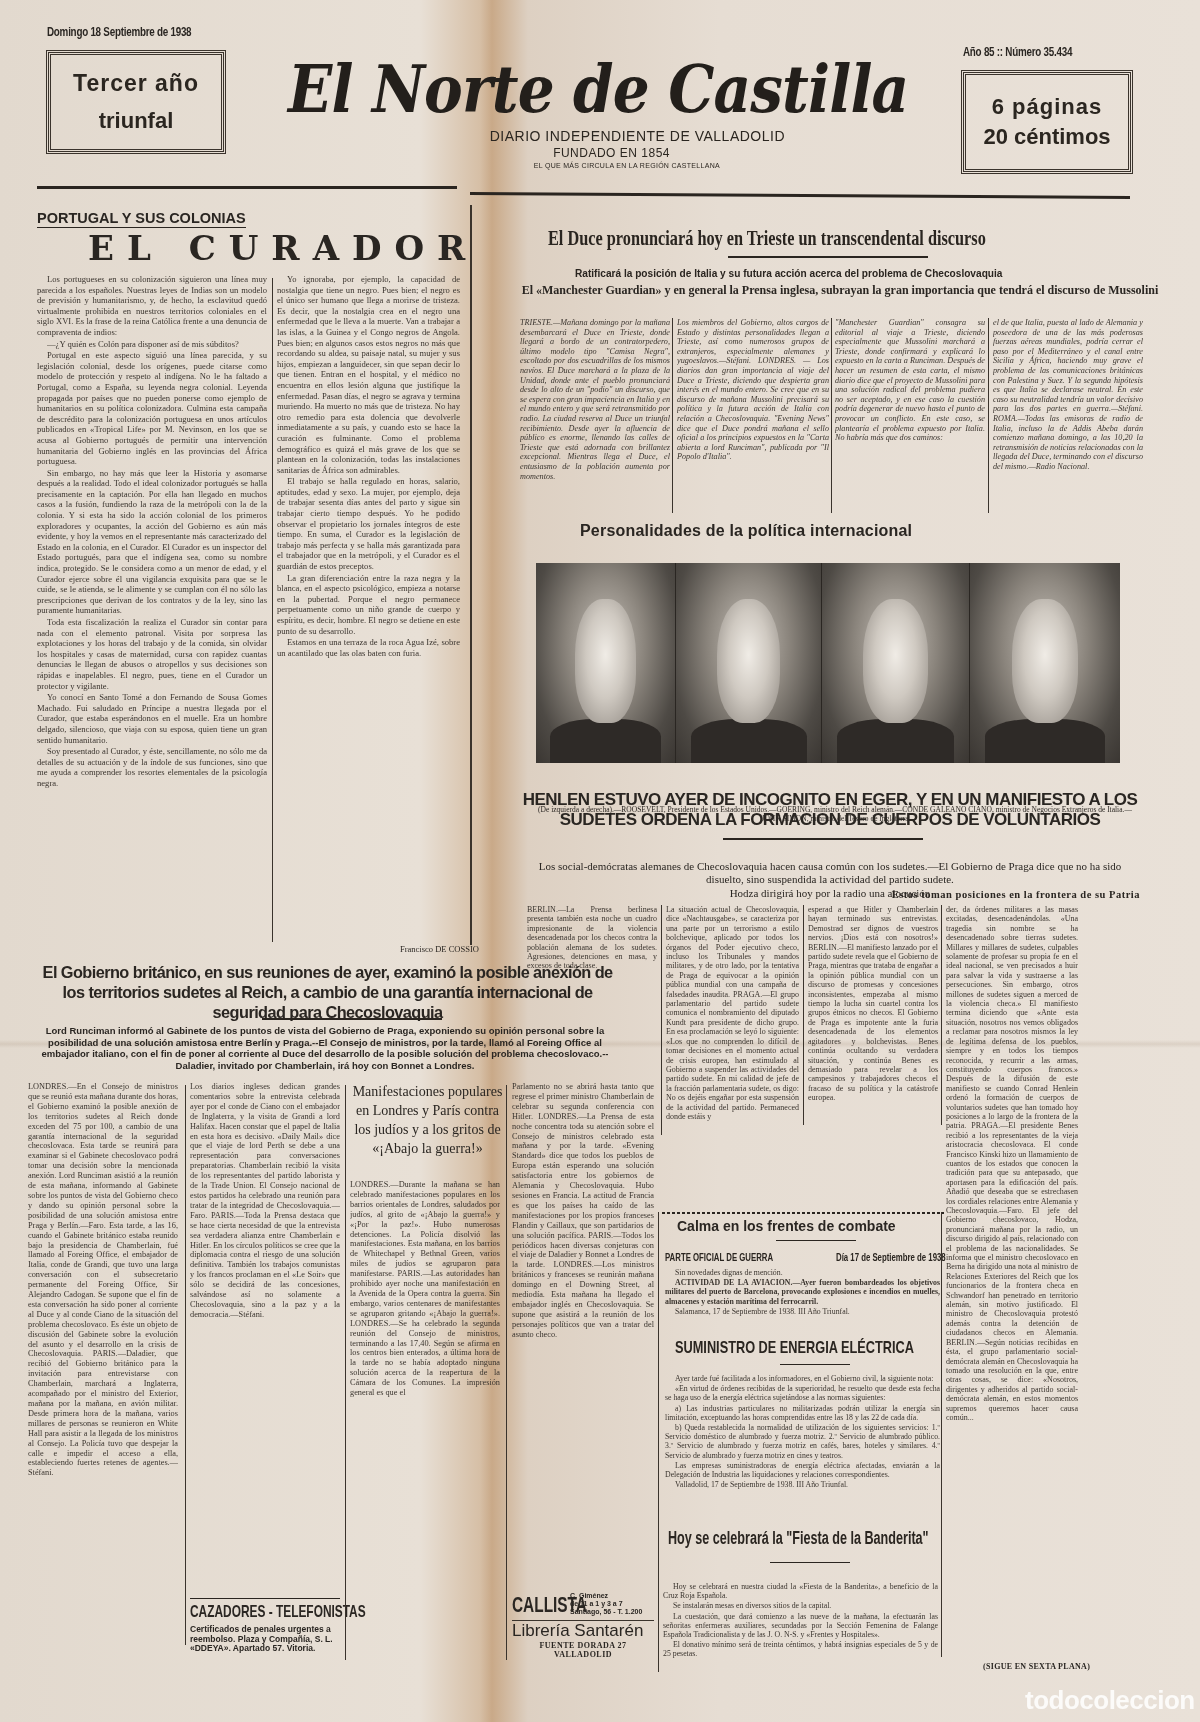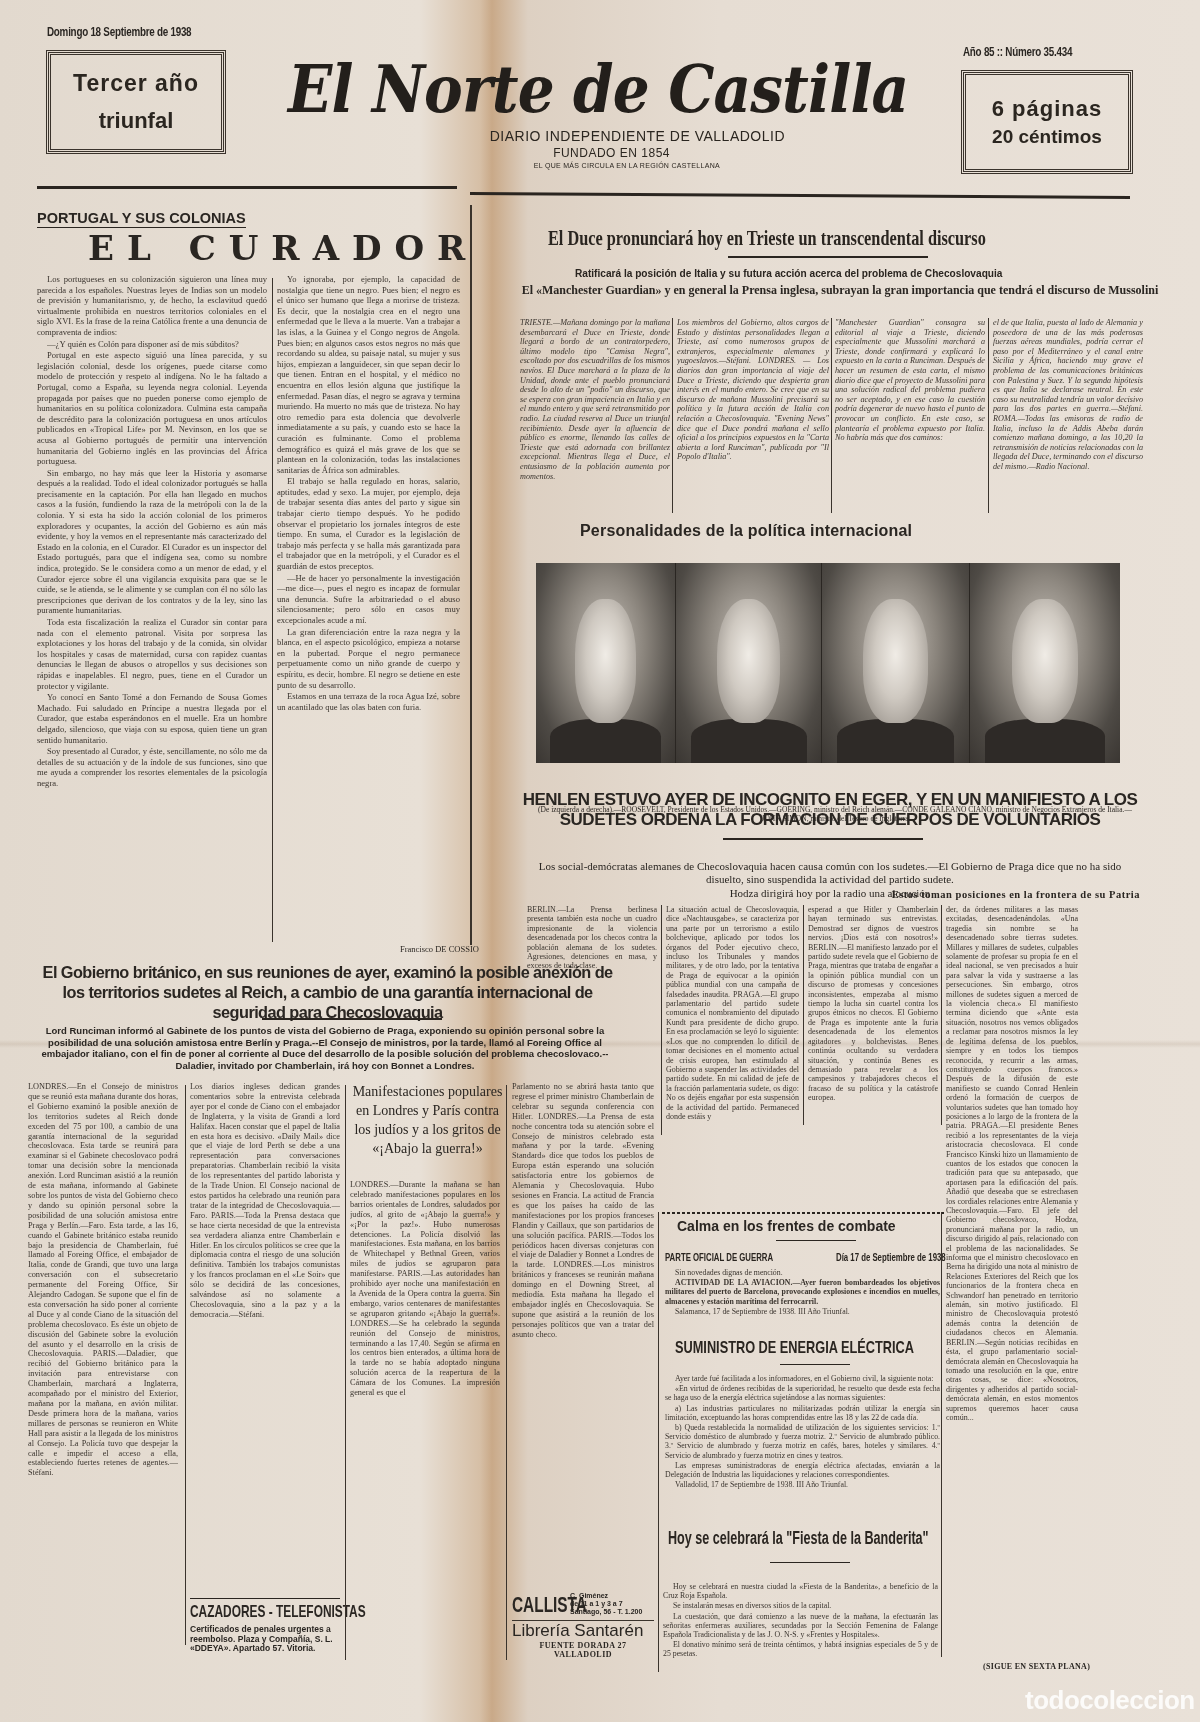--- a/index.html
+++ b/index.html
@@ -56,21 +56,21 @@
   <div style="font-size:23px;font-weight:bold;letter-spacing:1px;">Tercer año</div>
   <div style="font-size:22px;font-weight:bold;margin-top:11px;">triunfal</div>
 </div>
 <div class="abs masthead-title" style="left:288px;top:50px;">El Norte de Castilla</div>
 <div class="abs sub" style="left:405px;top:128px;width:380px;font-size:14px;letter-spacing:0.5px;">DIARIO INDEPENDIENTE DE VALLADOLID</div>
 <div class="abs sub" style="left:470px;top:146px;width:200px;font-size:12px;letter-spacing:0.5px;">FUNDADO EN 1854</div>
 <div class="abs sub" style="left:420px;top:162px;width:300px;font-size:7px;letter-spacing:0.3px;">EL QUE MÁS CIRCULA EN LA REGIÓN CASTELLANA</div>
 <div class="abs dateline" style="left:963px;top:45px;">Año 85 :: Número 35.434</div>
 <div class="abs box" style="left:963px;top:72px;width:168px;height:100px;">
   <div style="font-size:22px;font-weight:bold;letter-spacing:1px;">6 páginas</div>
-  <div style="font-size:19px;font-weight:bold;margin-top:4px;">20 céntimos</div>
+  <div style="font-size:22px;font-weight:bold;margin-top:4px;">20 céntimos</div>
 </div>
 
 <div class="rule" style="left:37px;top:186px;width:420px;height:3px;"></div>
 <div class="rule" style="left:470px;top:194px;width:660px;height:3px;transform:rotate(0.35deg);"></div>
 
 <div class="abs" style="left:37px;top:210px;font-family:'Liberation Sans',sans-serif;font-weight:bold;font-size:14.5px;border-bottom:1.5px solid #2a2520;padding-bottom:1px;">PORTUGAL Y SUS COLONIAS</div>
 <div class="abs" style="left:88px;top:228px;font-family:'DejaVu Serif',serif;font-weight:bold;font-size:34px;letter-spacing:13px;">EL CURADOR</div>
 
 <div class="col" style="left:37px;top:274px;width:230px;height:666px;">
   <p>Los portugueses en su colonización siguieron una línea muy parecida a los españoles. Nuestras leyes de Indias son un modelo de previsión y humanitarismo, y, de hecho, la esclavitud quedó virtualmente prohibida en nuestros territorios coloniales en el siglo XVI. Es la frase de la reina Católica frente a una denuncia de compraventa de indios:</p>
@@ -78,21 +78,20 @@
   <p>Portugal en este aspecto siguió una línea parecida, y su legislación colonial, desde los orígenes, puede citarse como modelo de protección y respeto al indígena. No le ha faltado a Portugal, como a España, su leyenda negra colonial. Leyenda propagada por países que no pueden ponerse como ejemplo de humanitarios en su política colonizadora. Culmina esta campaña de descrédito para la colonización portuguesa en unos artículos publicados en «Tropical Life» por M. Nevinson, en los que se acusa al Gobierno portugués de permitir una intervención humanitaria del Gobierno inglés en las provincias del África portuguesa.</p>
   <p>Sin embargo, no hay más que leer la Historia y asomarse después a la realidad. Todo el ideal colonizador portugués se halla precisamente en la captación. Por ella han llegado en muchos casos a la fusión, fundiendo la raza de la metrópoli con la de la colonia. Y si esta ha sido la acción colonial de los primeros exploradores y ocupantes, la acción del Gobierno es aún más evidente, y hoy la vemos en el representante más caracterizado del Estado en la colonia, en el Curador. El Curador es un inspector del Estado portugués, para que el indígena sea, como su nombre indica, protegido. Se le considera como a un menor de edad, y el Curador ejerce sobre él una vigilancia exquisita para que se le cuide, se le atienda, se le alimente y se cumplan con él no sólo las prescripciones que derivan de los contratos y de la ley, sino las puramente humanitarias.</p>
   <p>Toda esta fiscalización la realiza el Curador sin contar para nada con el elemento patronal. Visita por sorpresa las explotaciones y los horas del trabajo y de la comida, sin olvidar los hospitales y casas de maternidad, cursa con rapidez cuantas denuncias le llegan de abusos o atropellos y sus decisiones son rápidas e inapelables. El negro, pues, tiene en el Curador un protector y vigilante.</p>
   <p>Yo conocí en Santo Tomé a don Fernando de Sousa Gomes Machado. Fui saludado en Príncipe a nuestra llegada por el Curador, que estaba esperándonos en el muelle. Era un hombre delgado, silencioso, que viaja con su esposa, quien tiene un gran sentido humanitario.</p>
   <p>Soy presentado al Curador, y éste, sencillamente, no sólo me da detalles de su actuación y de la índole de sus funciones, sino que me ayuda a comprender los resortes elementales de la psicología negra.</p>
 </div>
 <div class="vrule" style="left:272px;top:278px;height:664px;"></div>
 <div class="col" style="left:277px;top:274px;width:183px;height:662px;">
   <p>Yo ignoraba, por ejemplo, la capacidad de nostalgia que tiene un negro. Pues bien; el negro es el único ser humano que llega a morirse de tristeza. Es decir, que la nostalgia crea en el negro una enfermedad que le lleva a la muerte. Van a trabajar a las islas, a la Guinea y el Congo negros de Angola. Pues bien; en algunos casos estos negros no más que recordando su aldea, su paisaje natal, su mujer y sus hijos, empiezan a languidecer, sin que sepan decir lo que tienen. Entran en el hospital, y el médico no encuentra en ellos lesión alguna que justifique la enfermedad. Pasan días, el negro se agrava y termina muriendo. Ha muerto no más que de tristeza. No hay otro remedio para esta dolencia que devolverle inmediatamente a su país, y cuando esto se hace la curación es fulminante. Como el problema demográfico es quizá el más grave de los que se plantean en la colonización, todas las instalaciones sanitarias de África son admirables.</p>
   <p>El trabajo se halla regulado en horas, salario, aptitudes, edad y sexo. La mujer, por ejemplo, deja de trabajar sesenta días antes del parto y sigue sin trabajar cierto tiempo después. Yo he podido observar el propietario los jornales íntegros de este tiempo. En suma, el Curador es la legislación de trabajo más perfecta y se halla más garantizada para el trabajador que en la metrópoli, y el Curador es el guardián de estos preceptos.</p>
-  <p>—He de hacer yo personalmente la investigación—me dice—, pues el negro es incapaz de formular una denuncia. Sufre la arbitrariedad o el abuso silenciosamente; pero sólo en casos muy excepcionales acude a mí.</p>
   <p>La gran diferenciación entre la raza negra y la blanca, en el aspecto psicológico, empieza a notarse en la pubertad. Porque el negro permanece perpetuamente como un niño grande de cuerpo y espíritu, es decir, hombre. El negro se detiene en este punto de su desarrollo.</p>
   <p>Estamos en una terraza de la roca Agua Izé, sobre un acantilado que las olas baten con furia.</p>
 </div>
 <div class="abs" style="left:400px;top:944px;font-size:8.5px;">Francisco DE COSSIO</div>
 
 <div class="vrule" style="left:470px;top:205px;height:740px;width:1.5px;"></div>
 
 <div class="abs hl-cond" style="left:548px;top:225px;font-size:22px;font-family:'Liberation Serif',serif;transform:scaleX(0.74);">El Duce pronunciará hoy en Trieste un transcendental discurso</div>
 <div class="rule" style="left:728px;top:256px;width:200px;height:2px;"></div>
 <div class="abs hl-cond center" style="left:575px;top:267px;font-size:11.5px;transform:scaleX(0.88);">Ratificará la posición de Italia y su futura acción acerca del problema de Checoslovaquia</div>

